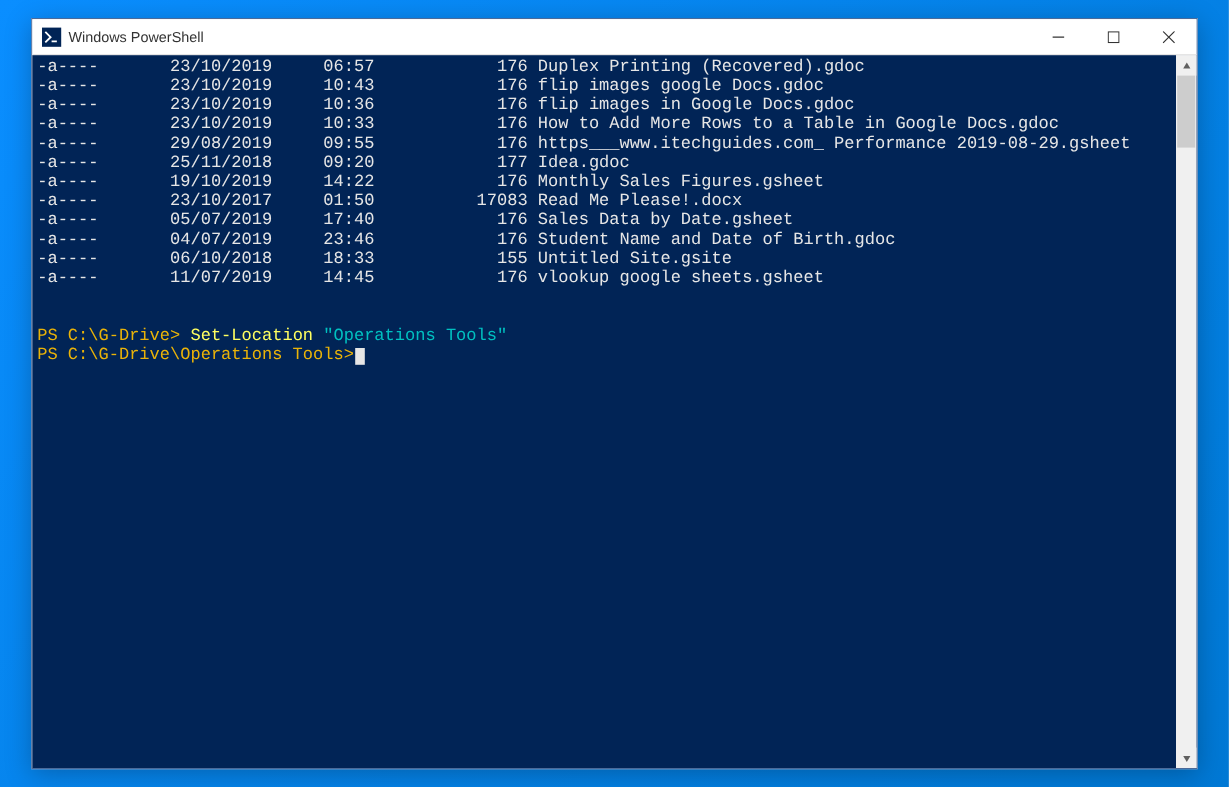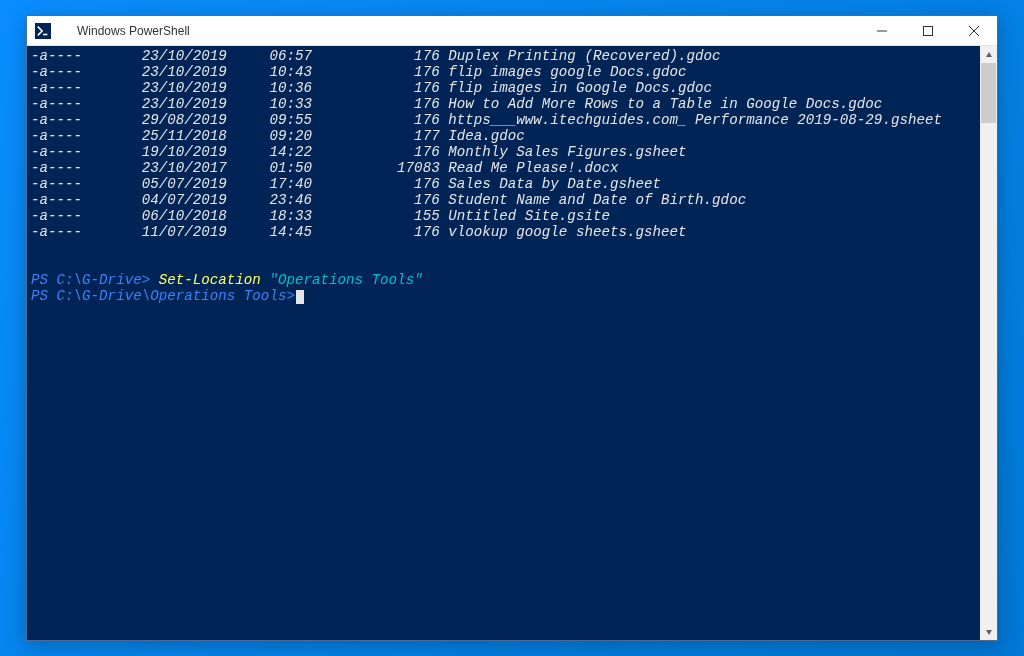--- a/index.html
+++ b/index.html
@@ -24,21 +24,20 @@
       flex-direction: column;
     }
     .titlebar {
       height: 30px;
       background: #fff;
       display: flex;
       align-items: center;
       padding-left: 8px;
       border-bottom: 1px solid #e5e5e5;
       flex-shrink: 0;
-      gap: 20px;
     }
     .titlebar-icon {
       width: 16px;
       height: 16px;
       background: #012456;
       display: flex;
       align-items: center;
       justify-content: center;
       margin-right: 6px;
     }
@@ -66,21 +65,20 @@
     }
     .terminal {
       flex: 1;
       padding: 2px 0 0 4px;
       font-family: Consolas, 'Courier New', monospace;
       font-size: 14.2px;
       line-height: 16px;
       color: #e6e6e6;
       white-space: pre;
       overflow: hidden;
-      font-style: italic;
     }
     .scrollbar {
       width: 17px;
       background: #f0f0f0;
       position: relative;
       flex-shrink: 0;
     }
     .sb-arrow {
       position: absolute;
       left: 0;
@@ -96,21 +94,21 @@
     .sb-arrow svg { width: 8px; height: 8px; fill: #606060; }
     .sb-thumb {
       position: absolute;
       left: 1px;
       top: 17px;
       width: 15px;
       height: 60px;
       background: #cdcdcd;
     }
     .file-row { color: #e6e6e6; }
-    .prompt-ps { color: #3b82f6; }
+    .prompt-ps { color: #eab308; }
     .prompt-cmd { color: #ffff60; text-align: right; }
     .prompt-arg { color: #00c0c0; }
     .cursor {
       display: inline-block;
       width: 8px;
       height: 14px;
       background: #e6e6e6;
       vertical-align: text-bottom;
       margin-left: 1px;
     }

